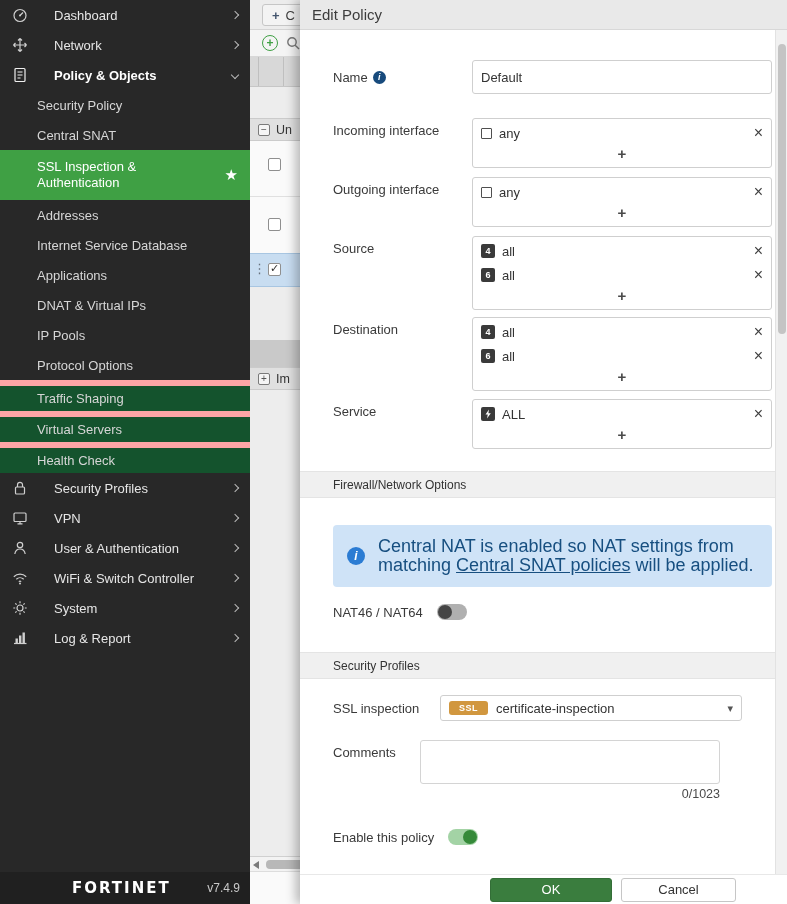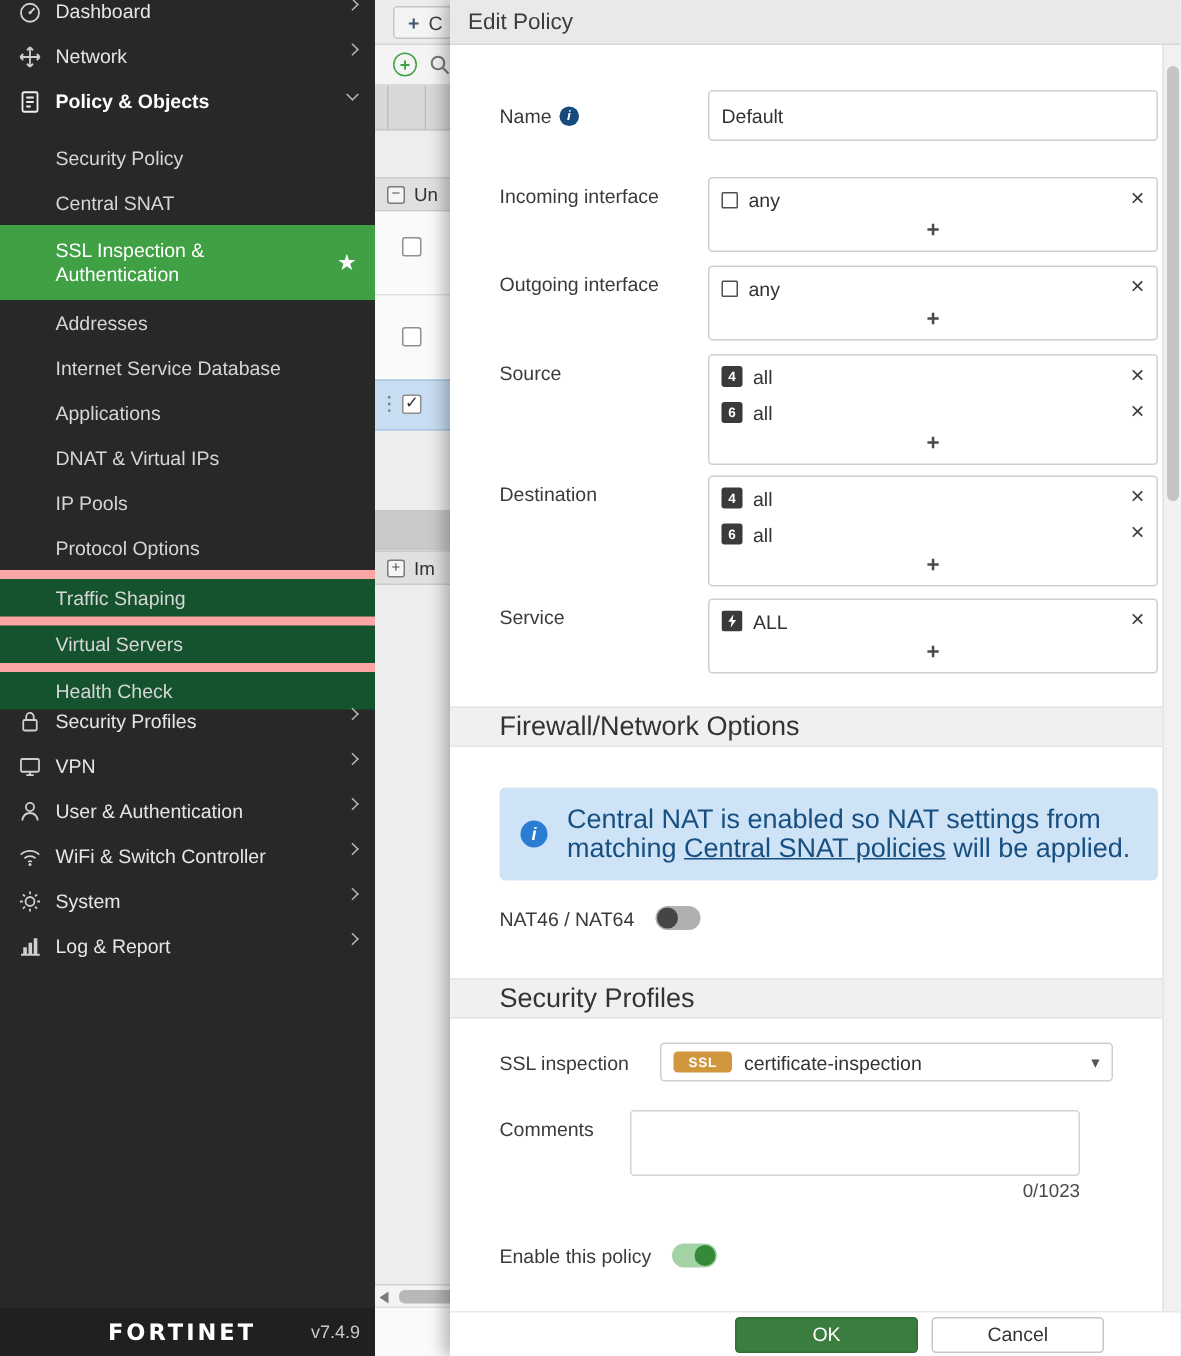--- a/index.html
+++ b/index.html
@@ -2,21 +2,21 @@
 <html><head>
 <meta charset="utf-8">
 <style>
   *{margin:0;padding:0;box-sizing:border-box}
   html,body{width:787px;height:904px;overflow:hidden;background:#fff}
   body{font-family:"Liberation Sans",sans-serif;font-size:13px;color:#333}
   .app{position:relative;width:787px;height:904px;overflow:hidden;background:#e9e9e9}
 
   
   .sidebar{position:absolute;left:0;top:0;width:250px;height:904px;background:#282828;z-index:3;overflow:hidden}
-  .nav-item{display:flex;align-items:flex-start;height:30px;padding:0 12px;gap:9px;color:#e6e6e6;cursor:pointer}
+  .nav-item{display:flex;align-items:center;height:30px;padding:0 12px;gap:26px;color:#e6e6e6;cursor:pointer}
   .nav-item .nicon{width:16px;height:16px;flex:0 0 16px;display:flex;align-items:center;justify-content:center}
   .nav-item.group-open{color:#fff;font-weight:700}
   .right-group{margin-left:auto;display:flex;align-items:center;gap:7px}
   .chev{width:6px;height:6px;border-right:1.6px solid #b9b9b9;border-bottom:1.6px solid #b9b9b9;display:inline-block}
   .chev.right{transform:rotate(-45deg)}
   .chev.down{transform:rotate(45deg)}
   .nav-sub{display:flex;align-items:center;min-height:30px;padding:0 12px 0 37px;color:#d6d6d6;cursor:pointer}
   .nav-sub.grouped{border-top:6px solid #fca5a5;background:#14532d;height:31px}
   .nav-sub.selected{background:#3fa044;color:#fff;min-height:50px;padding-top:4px;padding-bottom:4px}
   .nav-sub.selected .nlabel{width:155px;line-height:16px}
@@ -67,21 +67,21 @@
   .flabel.w87{width:87px;flex:0 0 87px}
   .info-dot{width:13px;height:13px;border-radius:50%;background:#174a7c;color:#fff;font-size:9px;font-weight:700;font-style:italic;display:inline-flex;align-items:center;justify-content:center;cursor:help}
   .text-input{width:300px;height:26px;border:1px solid #cfcfcf;border-radius:3px;padding:16px 8px;font:13px "Liberation Sans",sans-serif;color:#333}
   .entrybox{width:300px;border:1px solid #cfcfcf;border-radius:3px;padding:2px 8px;background:#fff}
   .entry{display:flex;align-items:center;height:24px;gap:7px;font-size:13px;color:#333}
   .remove{margin-left:auto;color:#3f3f3f;font-size:16px;line-height:1;cursor:pointer}
   .addrow{height:20px;text-align:center;color:#4a4a4a;font-size:15px;font-weight:700;line-height:18px;cursor:pointer}
   .if-icon{width:11px;height:11px;border:1.4px solid #4f4f4f;display:inline-block;border-radius:1px}
   .ip-icon{width:14px;height:14px;background:#3a3a3a;border-radius:2px;color:#fff;font-size:9px;font-weight:700;display:flex;align-items:center;justify-content:center}
   .svc-icon{width:14px;height:14px;display:flex}
-  .section-bar{height:27px;background:#f0f0f0;border-top:1px solid #e4e4e4;border-bottom:1px solid #e4e4e4;display:flex;align-items:center;padding-left:33px;font-size:18px;color:#333;width:475px}
+  .section-bar{height:27px;background:#f0f0f0;border-top:1px solid #e4e4e4;border-bottom:1px solid #e4e4e4;display:flex;align-items:center;padding-left:33px;font-size:12px;color:#333;width:475px}
   .alert{margin-left:33px;width:439px;min-height:62px;background:#cfe3f7;border-radius:4px;display:flex;align-items:center;gap:13px;padding:12px 14px}
   .alert-icon{width:18px;height:18px;flex:0 0 18px;border-radius:50%;background:#2b7cd3;color:#fff;font-size:12px;font-weight:700;font-style:italic;display:flex;align-items:center;justify-content:center}
   .alert-text{font-size:18px;color:#174f80;width:385px;line-height:19px}
   .alert-link{color:#174f80;text-decoration:underline;cursor:pointer}
   .toggle{width:30px;height:16px;border-radius:8px;position:relative;display:inline-block;cursor:pointer}
   .toggle .knob{position:absolute;top:1px;width:14px;height:14px;border-radius:50%}
   .toggle.off{background:#b0b0b0}
   .toggle.off .knob{left:1px;background:#454545}
   .toggle.on{background:#a3d3a5}
   .toggle.on .knob{right:1px;background:#358a39}

